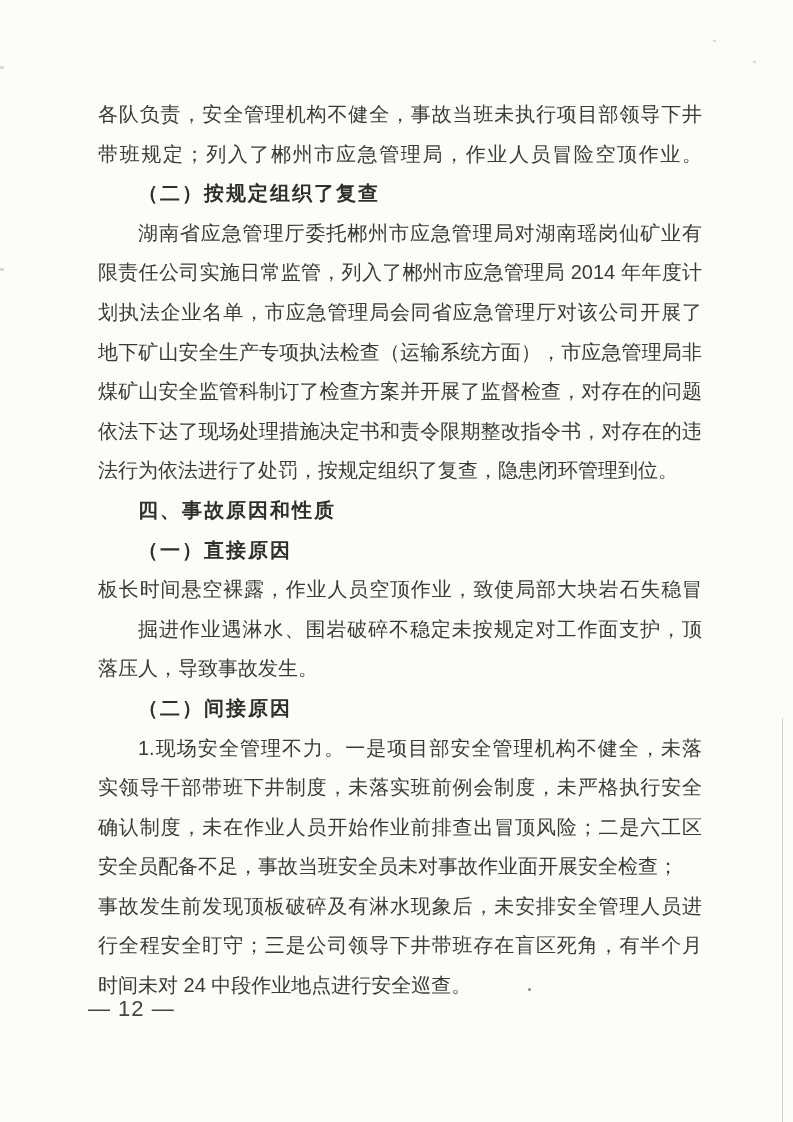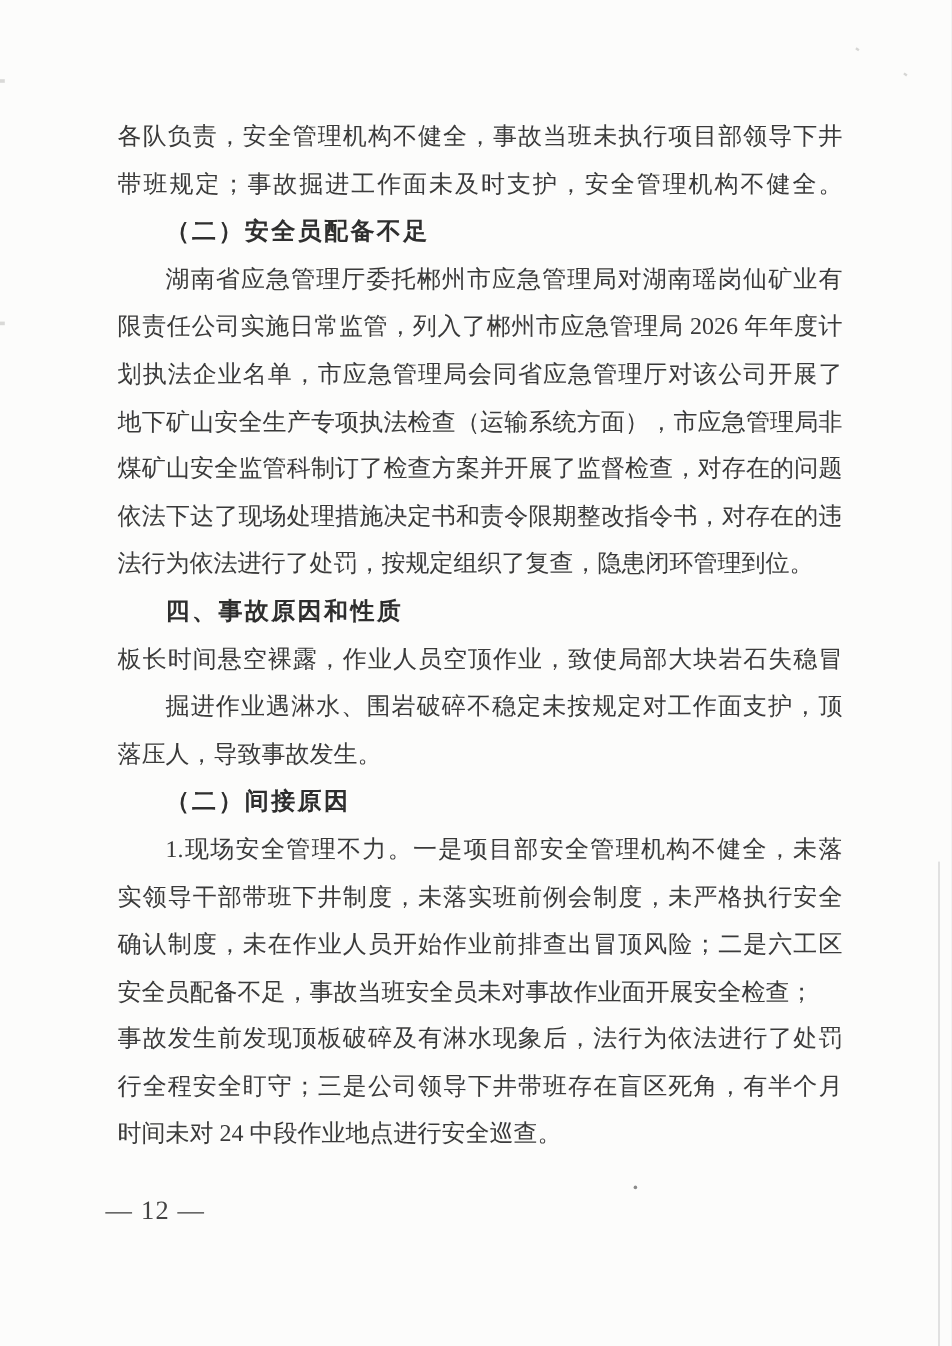--- a/index.html
+++ b/index.html
@@ -2,21 +2,21 @@
 <html lang="zh"><head>
 <meta charset="utf-8">
 <style>
   html,body{margin:0;padding:0;background:#e9e9e9;}
   #page{
     position:relative;
     width:793px;height:1122px;
     margin:0 auto;
     background:#fcfcfb;
     overflow:hidden;
-    font-family:Liberation Serif, serif;
+    font-family:Liberation Sans, sans-serif;
   }
   #textblock{
     position:absolute;
     left:98px;top:95px;width:604px;
   }
   .line{
     height:39.6px;
     line-height:39.6px;
     font-size:20px;
     color:#3a3a3a;
@@ -63,39 +63,40 @@
   .edge-tick.t1{ top:66px; }
   .edge-tick.t2{ top:268px; }
 </style>
 </head>
 <body>
 
 <div id="page">
 
   <div id="textblock">
     <div class="line">各队负责，安全管理机构不健全，事故当班未执行项目部领导下井</div>
-    <div class="line">带班规定；事故掘进工作面未及时支护，安全管理机构不健全。</div>
-    <div class="line head">（二）安全员配备不足</div>
+    <div class="line">带班规定；列入了郴州市应急管理局，作业人员冒险空顶作业。</div>
+    <div class="line head">（二）按规定组织了复查</div>
     <div class="line first">湖南省应急管理厅委托郴州市应急管理局对湖南瑶岗仙矿业有</div>
-    <div class="line">限责任公司实施日常监管，列入了郴州市应急管理局 2026 年年度计</div>
+    <div class="line">限责任公司实施日常监管，列入了郴州市应急管理局 2014 年年度计</div>
     <div class="line">划执法企业名单，市应急管理局会同省应急管理厅对该公司开展了</div>
     <div class="line">地下矿山安全生产专项执法检查（运输系统方面），市应急管理局非</div>
     <div class="line">煤矿山安全监管科制订了检查方案并开展了监督检查，对存在的问题</div>
     <div class="line">依法下达了现场处理措施决定书和责令限期整改指令书，对存在的违</div>
     <div class="line noj">法行为依法进行了处罚，按规定组织了复查，隐患闭环管理到位。</div>
     <div class="line head">四、事故原因和性质</div>
+    <div class="line head">（一）直接原因</div>
     <div class="line">板长时间悬空裸露，作业人员空顶作业，致使局部大块岩石失稳冒</div>
     <div class="line first">掘进作业遇淋水、围岩破碎不稳定未按规定对工作面支护，顶</div>
     <div class="line noj">落压人，导致事故发生。</div>
     <div class="line head">（二）间接原因</div>
     <div class="line first">1.现场安全管理不力。一是项目部安全管理机构不健全，未落</div>
     <div class="line">实领导干部带班下井制度，未落实班前例会制度，未严格执行安全</div>
     <div class="line">确认制度，未在作业人员开始作业前排查出冒顶风险；二是六工区</div>
     <div class="line noj">安全员配备不足，事故当班安全员未对事故作业面开展安全检查；</div>
-    <div class="line">事故发生前发现顶板破碎及有淋水现象后，法行为依法进行了处罚</div>
+    <div class="line">事故发生前发现顶板破碎及有淋水现象后，未安排安全管理人员进</div>
     <div class="line">行全程安全盯守；三是公司领导下井带班存在盲区死角，有半个月</div>
     <div class="line noj">时间未对 24 中段作业地点进行安全巡查。</div>
   </div>
 
   <div id="page-number">— 12 —</div>
 
   <div class="scan-vline"></div>
   <div class="scan-dot"></div>
   <div class="speck s1"></div>
   <div class="speck s2"></div>

